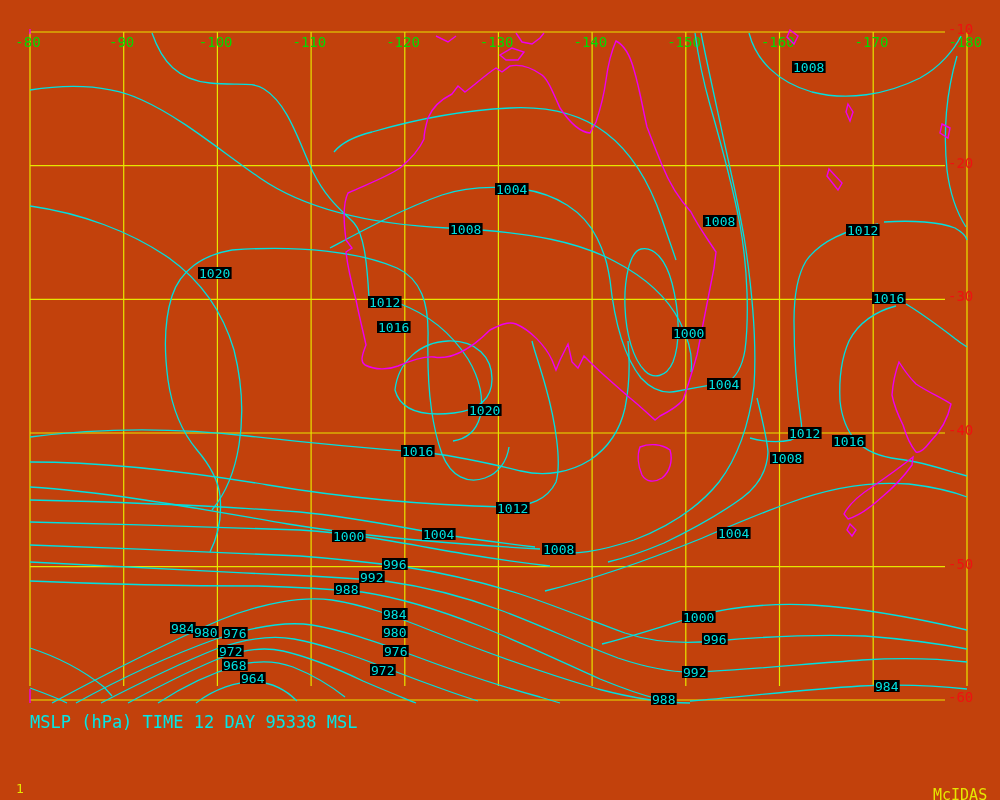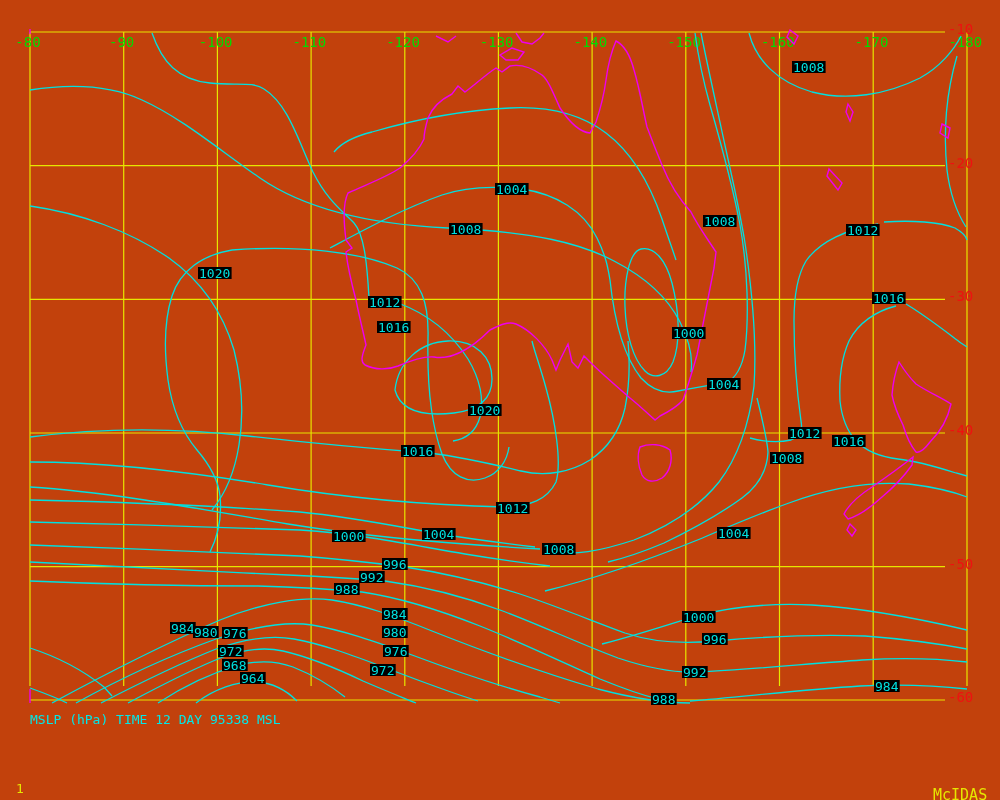--- a/index.html
+++ b/index.html
@@ -1,19 +1,19 @@
 <!DOCTYPE html>
 <html><head>
 <meta charset="utf-8">
 <style>
   html,body{margin:0;padding:0;background:#000;width:1000px;height:800px;overflow:hidden;}
   #screen{position:relative;width:1000px;height:800px;background:#c2410c;
           font-family:"DejaVu Sans Mono","Liberation Mono",monospace;}
   #map-svg{position:absolute;left:0;top:0;}
-  .caption{position:absolute;left:30px;top:712px;color:#00e8e8;font-size:13px;letter-spacing:0px;white-space:pre;}
+  .caption{position:absolute;left:30px;top:712px;color:#00e8e8;font-size:17px;letter-spacing:0px;white-space:pre;}
   .frameno{position:absolute;left:16px;top:781px;color:#e6e600;font-size:13px;}
   .brand{position:absolute;left:933px;top:786px;color:#e6e600;font-size:15px;}
   .isobar{fill:none;stroke:#00e0e0;stroke-width:1.3;}
   .coast{fill:none;stroke:#ee00ee;stroke-width:1.4;}
   .gridline{stroke:#e6e600;stroke-width:1.2;}
   text{font-family:"DejaVu Sans Mono","Liberation Mono",monospace;}
 </style>
 </head>
 <body>
 

